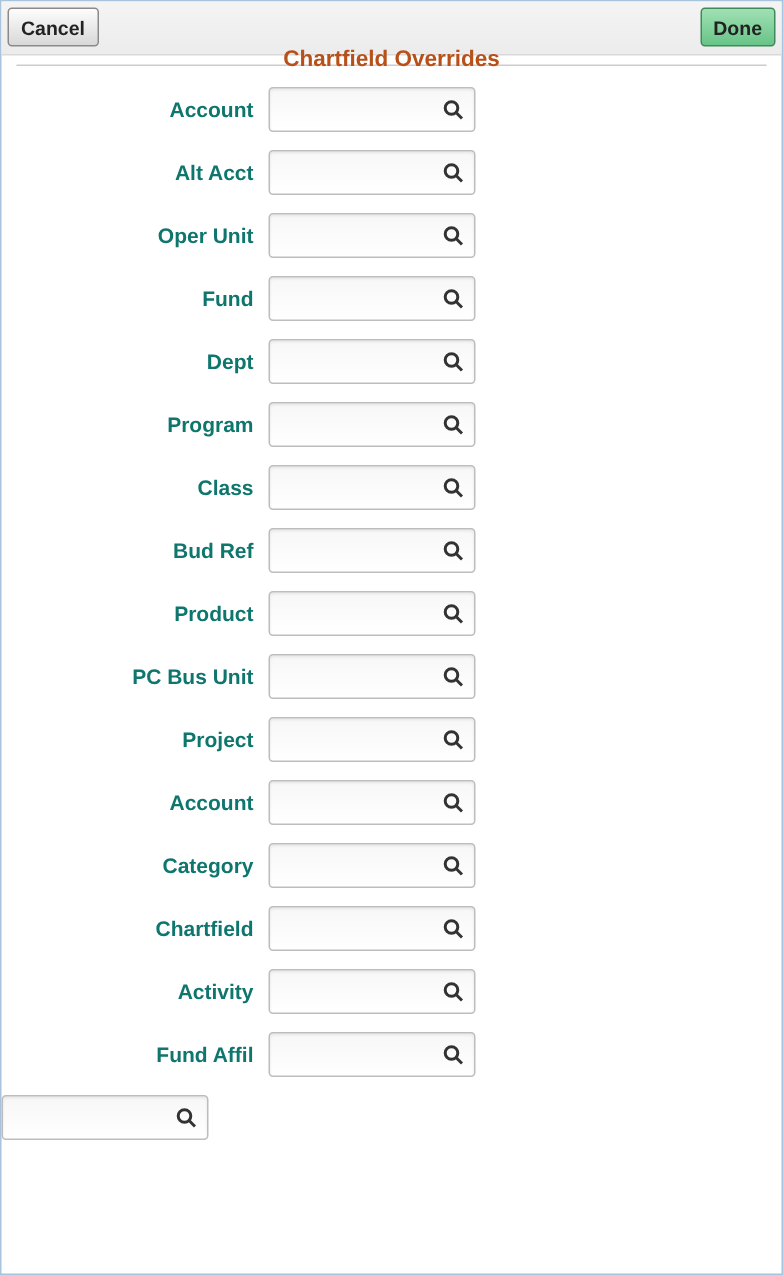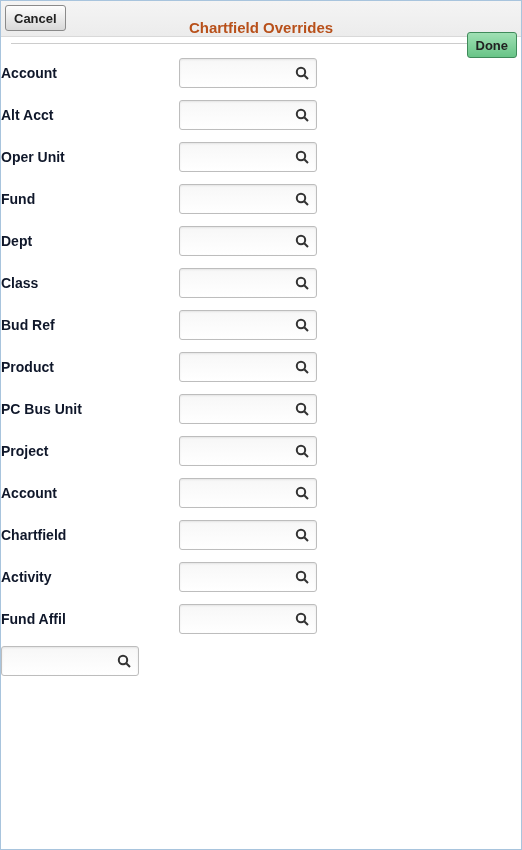--- a/index.html
+++ b/index.html
@@ -15,21 +15,21 @@
       height: 850px;
       border: 1px solid #a8c4dd;
       background: #fff;
     }
     .header {
       position: relative;
       height: 36px;
       background: linear-gradient(#f4f4f4, #ececec);
       border-bottom: 1px solid #d9d9d9;
       display: flex;
-      align-items: flex-end;
+      align-items: flex-start;
       justify-content: center;
     }
     .header-title {
       color: #b8501a;
       font-weight: bold;
       font-size: 15px;
       margin-top: 30px;
     }
     .btn {
       position: absolute;
@@ -44,39 +44,39 @@
       color: #222;
     }
     .btn-cancel {
       left: 4px;
       background: linear-gradient(#fdfdfd, #d8d8d8);
     }
     .btn-done {
       right: 4px;
       background: linear-gradient(#a0e0b4, #68c487);
       border-color: #3f8a5a;
-      margin-top: 27px;
     }
     .hr-line {
       margin: 6px 10px 4px 10px;
       border: none;
       border-top: 1px solid #ccc;
     }
     .form-area {
       padding: 4px 0 0 0;
     }
     .field-row {
       display: flex;
       align-items: center;
       height: 42px;
     }
     .field-label {
       width: 178px;
+      text-align: right;
       padding-right: 10px;
-      color: #0f172a;
+      color: #0f766e;
       font-weight: bold;
       font-size: 14px;
     }
     .field-input-wrap {
       display: flex;
       align-items: center;
       width: 138px;
       height: 30px;
       border: 1px solid #bdbdbd;
       border-radius: 3px;
@@ -167,20 +167,32 @@
           <input class="field-input" type="text" style="">
           <span class="lookup-icon">
             <svg viewBox="0 0 16 16" fill="none" stroke="currentColor" stroke-width="2">
               <circle cx="7" cy="7" r="4.2"></circle>
               <line x1="10.2" y1="10.2" x2="14" y2="14"></line>
             </svg>
           </span>
         </div>
       </div>
       <div class="field-row">
+        <div class="field-label">Program</div>
+        <div class="field-input-wrap">
+          <input class="field-input" type="text" style="">
+          <span class="lookup-icon">
+            <svg viewBox="0 0 16 16" fill="none" stroke="currentColor" stroke-width="2">
+              <circle cx="7" cy="7" r="4.2"></circle>
+              <line x1="10.2" y1="10.2" x2="14" y2="14"></line>
+            </svg>
+          </span>
+        </div>
+      </div>
+      <div class="field-row">
         <div class="field-label">Class</div>
         <div class="field-input-wrap">
           <input class="field-input" type="text" style="">
           <span class="lookup-icon">
             <svg viewBox="0 0 16 16" fill="none" stroke="currentColor" stroke-width="2">
               <circle cx="7" cy="7" r="4.2"></circle>
               <line x1="10.2" y1="10.2" x2="14" y2="14"></line>
             </svg>
           </span>
         </div>
@@ -228,20 +240,32 @@
           <span class="lookup-icon">
             <svg viewBox="0 0 16 16" fill="none" stroke="currentColor" stroke-width="2">
               <circle cx="7" cy="7" r="4.2"></circle>
               <line x1="10.2" y1="10.2" x2="14" y2="14"></line>
             </svg>
           </span>
         </div>
       </div>
       <div class="field-row">
         <div class="field-label">Account</div>
+        <div class="field-input-wrap">
+          <input class="field-input" type="text" style="">
+          <span class="lookup-icon">
+            <svg viewBox="0 0 16 16" fill="none" stroke="currentColor" stroke-width="2">
+              <circle cx="7" cy="7" r="4.2"></circle>
+              <line x1="10.2" y1="10.2" x2="14" y2="14"></line>
+            </svg>
+          </span>
+        </div>
+      </div>
+      <div class="field-row">
+        <div class="field-label">Category</div>
         <div class="field-input-wrap">
           <input class="field-input" type="text" style="">
           <span class="lookup-icon">
             <svg viewBox="0 0 16 16" fill="none" stroke="currentColor" stroke-width="2">
               <circle cx="7" cy="7" r="4.2"></circle>
               <line x1="10.2" y1="10.2" x2="14" y2="14"></line>
             </svg>
           </span>
         </div>
       </div>

